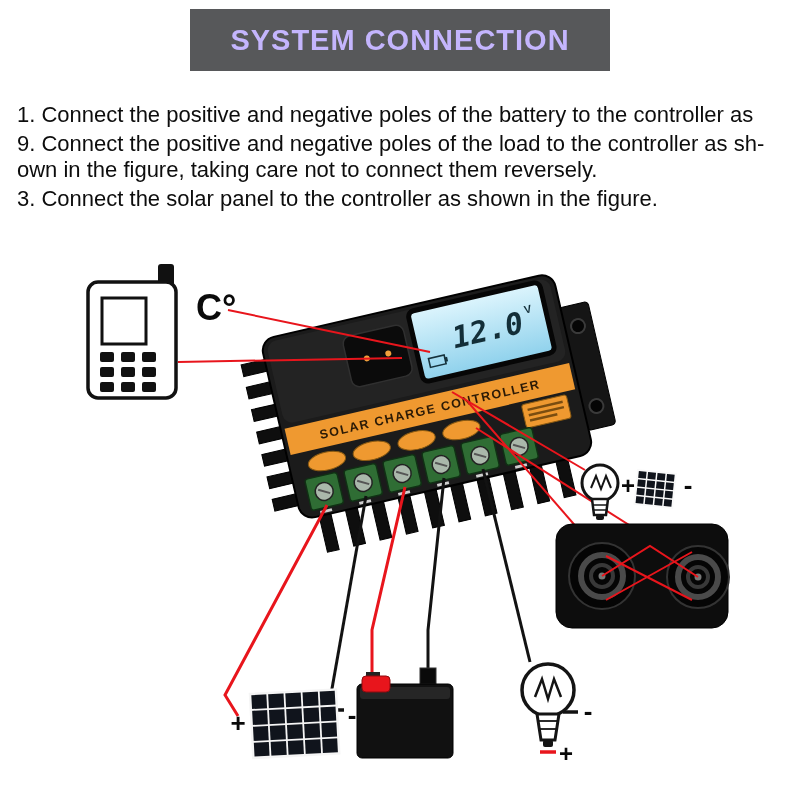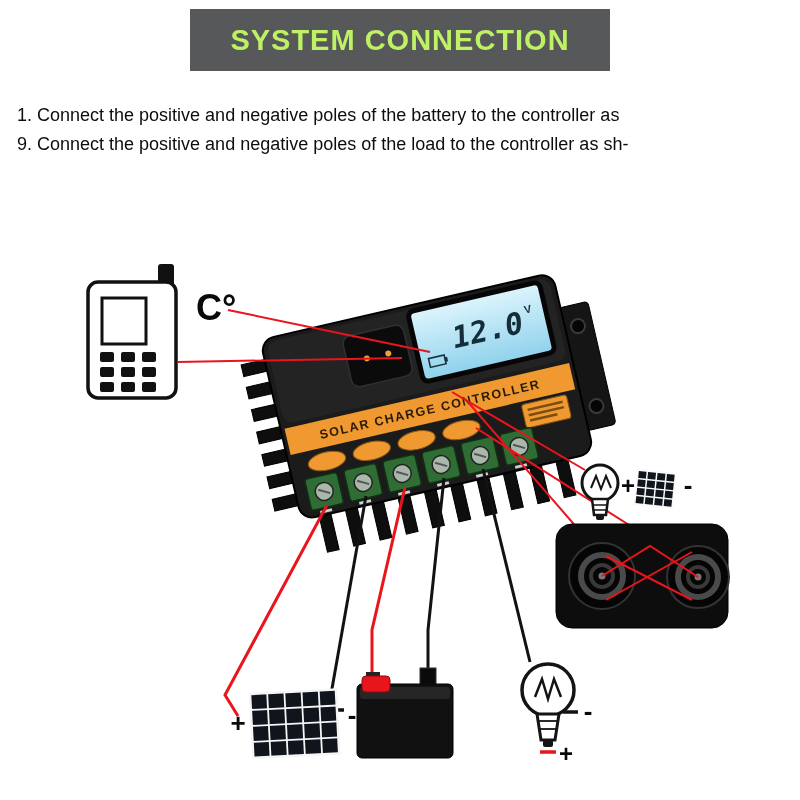--- a/index.html
+++ b/index.html
@@ -1,41 +1,45 @@
 <!DOCTYPE html>
 <html><head>
 <meta charset="utf-8">
 <style>
   html,body{margin:0;padding:0;background:#ffffff;}
   .page{position:relative;width:800px;height:800px;background:#ffffff;overflow:hidden;
         font-family:"Liberation Sans", sans-serif;color:#0d0d0d;}
   .header-banner{position:absolute;left:190px;top:9px;width:420px;height:62px;
         background:#57585a;display:flex;align-items:center;justify-content:center;}
-  .header-banner .title{color:#bef264;font-size:29px;font-weight:800;letter-spacing:1px;}
-  .instructions{position:absolute;left:17px;top:102px;width:772px;font-size:18px;line-height:26px;}
+  .header-banner .title{color:#c4b5fd;font-size:29px;font-weight:800;letter-spacing:1px;}
+  .instructions{position:absolute;left:17px;top:102px;width:772px;font-size:22px;line-height:26px;}
   .instructions p{margin:0 0 3px 0;}
   .instructions .line{display:block;}
   svg text{font-family:"Liberation Sans", sans-serif;}
   .lcd-value{font-family:"DejaVu Sans Mono", monospace;}
 </style>
 </head>
 <body>
 
 <div class="page">
 
   <div class="header-banner">
     <span class="title">SYSTEM CONNECTION</span>
   </div>
 
   <div class="instructions">
     <p>
       <span class="line">1. Connect the positive and negative poles of the battery to the controller as</span>
     </p>
     <p>
       <span class="line">9. Connect the positive and negative poles of the load to the controller as sh-</span>
+      <span class="line">own in the figure, taking care not to connect them reversely.</span>
+    </p>
+    <p>
+      <span class="line">3. Connect the solar panel to the controller as shown in the figure.</span>
     </p>
   </div>
 
   <svg width="800" height="550" viewBox="0 250 800 550" style="position:absolute;left:0;top:250px;">
     <defs>
       <linearGradient id="lcdg" x1="0" y1="0" x2="0" y2="1">
         <stop offset="0" stop-color="#ddf5fd"></stop>
         <stop offset="1" stop-color="#8ed1ec"></stop>
       </linearGradient>
     </defs>

